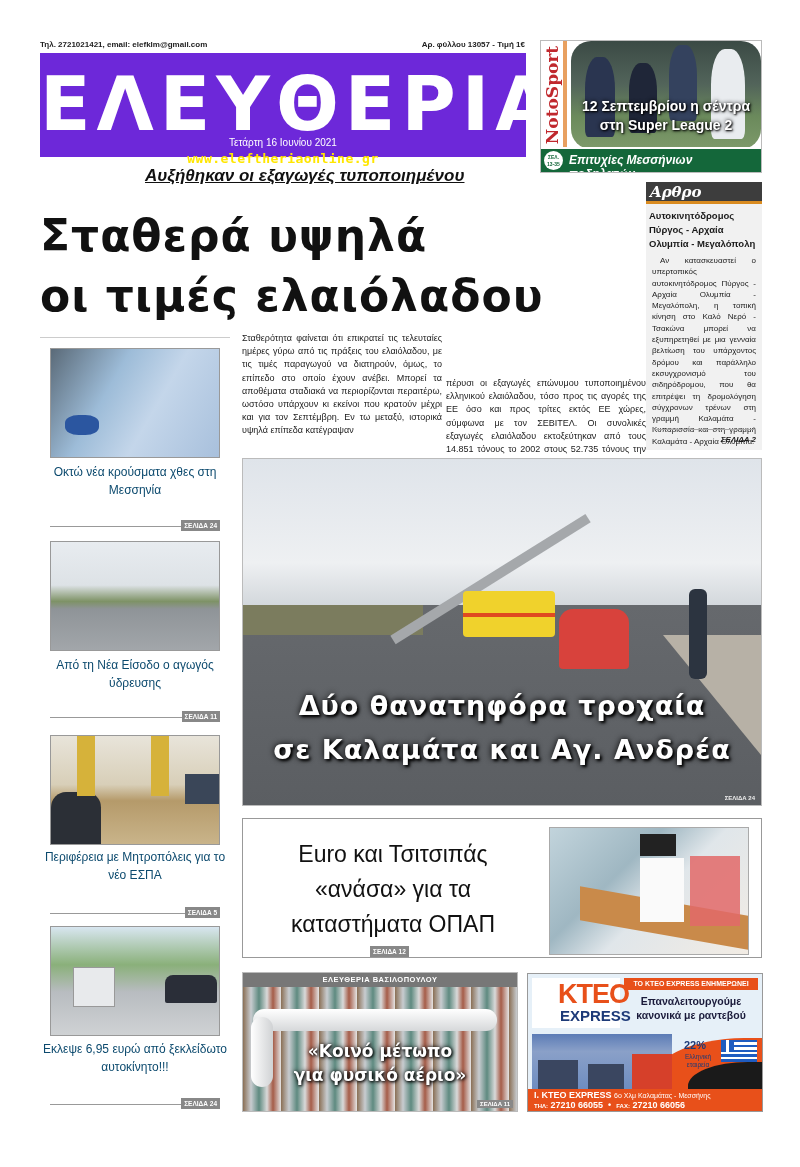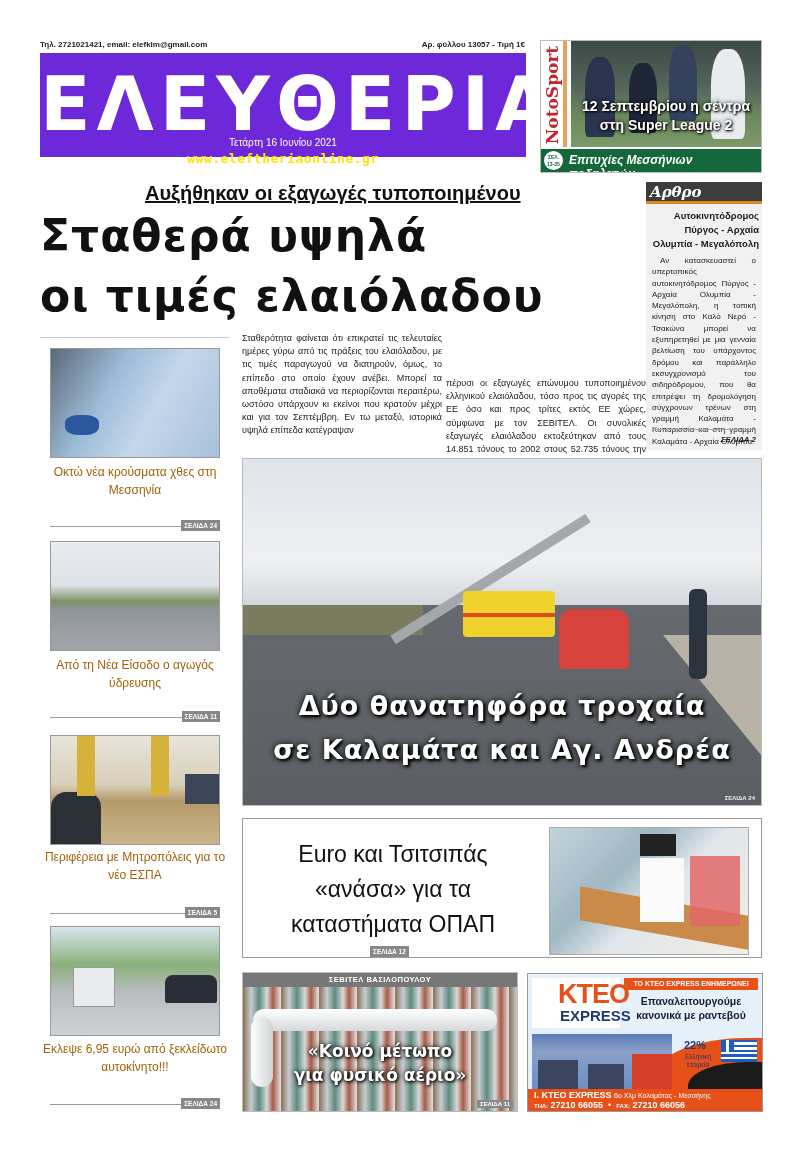--- a/index.html
+++ b/index.html
@@ -18,51 +18,51 @@
   .date { position: absolute; left: 0; right: 0; top: 84px; text-align: center; color: #fff; font-size: 10px; font-weight: normal; }
   .url { position: absolute; left: 0; right: 0; top: 98px; text-align: center; color: #ffe600; font-size: 13px; font-weight: bold;
          font-family: "DejaVu Sans Mono", monospace; letter-spacing: 0.5px; }
 
   
   .noto { left: 540px; top: 40px; width: 222px; height: 133px; border: 1px solid #bbb; overflow: hidden; }
   .noto-side { position: absolute; left: 0; top: 0; width: 26px; height: 108px; background: #fff; border-right: 4px solid #e8a060; }
   .noto-side span { position: absolute; left: 50%; top: 50%; transform: translate(-50%,-50%) rotate(-90deg); color: #c0282d;
                     font-family: "DejaVu Serif", serif; font-weight: bold; font-size: 17px; white-space: nowrap; }
   .noto-photo { position: absolute; left: 30px; top: 0; right: 0; height: 108px;
-                background: linear-gradient(180deg, #3b4a45 0%, #52645a 40%, #6b8a5c 70%, #7d9a6a 100%); }
+                background: linear-gradient(180deg, #3b4a45 0%, #52645a 40%, #6b8a5c 70%, #7d9a6a 100%); border-radius: 20px; }
   .noto-player { position: absolute; border-radius: 40% 40% 10% 10%; }
   .noto-head { position: absolute; left: 0; right: 0; top: 56px; text-align: center; color: #fff; font-weight: bold; font-size: 14px; line-height: 19px;
                text-shadow: 0 0 4px #000, 1px 1px 2px #000; }
   .noto-bar { position: absolute; left: 0; right: 0; bottom: 0; height: 25px; background: #14673a; border-top: 2px solid #fff; }
   .noto-badge { position: absolute; left: 3px; top: 2px; width: 19px; height: 19px; border-radius: 50%; background: #fff; color: #14673a;
                 font-size: 5px; font-weight: bold; text-align: center; line-height: 7px; padding-top: 3px; }
   .noto-bar-text { position: absolute; left: 28px; top: 4px; color: #fff; font-style: italic; font-weight: bold; font-size: 12px; }
 
   
-  .kicker { left: 145px; top: 182px; font-size: 20px; font-weight: bold; text-decoration: underline; color: #111; }
+  .kicker { left: 145px; top: 166px; font-size: 17px; font-weight: bold; text-decoration: underline; color: #111; font-style: italic; }
   .headline { left: 40px; top: 206px; width: 600px; text-align: left; font-family: "DejaVu Sans", sans-serif; font-weight: bold;
               font-size: 44px; line-height: 60px; color: #111; letter-spacing: 1px; }
   .body-col { top: 332px; width: 200px; font-size: 9px; line-height: 13.2px; text-align: justify; color: #1a1a1a; font-family: "Liberation Sans Narrow", "Liberation Sans", sans-serif; }
   .sel-ref { font-weight: bold; }
   .sel-sq { display: inline-block; width: 7px; height: 7px; background: #c0283a; margin-right: 3px; vertical-align: -1px; }
 
   
   .arthro { left: 646px; top: 182px; width: 116px; height: 268px; background: #f1f1f1; }
   .arthro-hd { height: 22px; background: #3d3d3d; border-bottom: 3px solid #d98b20; color: #fff; font-family: "DejaVu Serif", serif;
                font-style: italic; font-weight: bold; font-size: 15px; padding-left: 4px; line-height: 20px; }
-  .arthro-title { text-align: right; font-weight: bold; font-size: 9.5px; line-height: 14px; margin-top: 5px; padding: 0 3px; }
+  .arthro-title { text-align: left; font-weight: bold; font-size: 9.5px; line-height: 14px; margin-top: 5px; padding: 0 3px; }
   .arthro-body { font-size: 8px; line-height: 11.3px; text-align: justify; padding: 4px 6px 0 6px; text-indent: 8px; }
   .arthro-foot { position: absolute; left: 6px; right: 6px; bottom: 6px; border-top: 1px solid #aaa; text-align: right; font-style: italic;
                  font-weight: bold; font-size: 8px; padding-top: 5px; }
 
   
   .lstory { left: 40px; width: 190px; }
   .lstory-top { border-top: 1px solid #ccc; }
   .lphoto { position: absolute; left: 10px; width: 170px; height: 110px; border: 1px solid #999; overflow: hidden; }
-  .lcaption { position: absolute; left: 0; width: 190px; text-align: center; font-size: 12px; line-height: 18px; color: #a16207; }
+  .lcaption { position: absolute; left: 0; width: 190px; text-align: center; font-size: 12px; line-height: 18px; color: #0c4a6e; }
   .lfoot { position: absolute; left: 10px; width: 170px; height: 1px; background: #999; }
   .lfoot-tag { position: absolute; right: 0; top: -6px; background: #888; color: #fff; font-size: 6.5px; font-weight: bold; padding: 2px 3px; }
 
   
   .accident { left: 242px; top: 458px; width: 520px; height: 348px; border: 1px solid #bbb; overflow: hidden;
               background: linear-gradient(180deg, #dfe4ea 0%, #eef0f2 30%, #c6ccd2 48%, #8c9aa6 50%, #5e6d6c 55%, #55675a 58%, #6c6f72 62%, #5f6265 100%); }
   .acc-road { position: absolute; left: 0; right: 0; bottom: 0; height: 200px; background: linear-gradient(180deg, #66696d 0%, #5b5e62 100%); }
   .acc-caption { position: absolute; left: 0; right: 0; top: 225px; text-align: center; color: #fff; font-family: "DejaVu Sans", sans-serif;
                  font-weight: bold; font-size: 27px; line-height: 44px; text-shadow: 0 0 6px #000, 2px 2px 3px #000; letter-spacing: 1px; }
   .acc-sel { position: absolute; right: 6px; bottom: 4px; color: #eee; font-size: 6px; font-weight: bold; }
@@ -227,21 +227,21 @@
   <div class="opap-tag">ΣΕΛΙΔΑ 12</div>
   <div class="opap-photo">
     <div style="position:absolute;left:30px;top:74px;width:180px;height:34px;background:#c98a4a;transform:skewY(10deg);"></div>
     <div style="position:absolute;left:140px;top:28px;width:50px;height:70px;background:#e26868;opacity:.85;"></div>
     <div style="position:absolute;left:90px;top:30px;width:44px;height:64px;background:#fafafa;"></div>
     <div style="position:absolute;left:90px;top:6px;width:36px;height:22px;background:#222;"></div>
   </div>
 </div>
 
 <div class="abs gas">
-  <div class="gas-hd">ΣΕΒΙΤΕΛ ΒΑΣΙΛΟΠΟΥΛΟΥ</div>
+  <div class="gas-hd">ΕΛΕΥΘΕΡΙΑ ΒΑΣΙΛΟΠΟΥΛΟΥ</div>
   <div class="gas-photo">
     <div class="gas-pipe"></div>
     <div style="position:absolute;left:8px;top:30px;width:22px;height:70px;background:linear-gradient(90deg,#fff,#d0d2d4);border-radius:11px;"></div>
   </div>
   <div class="gas-caption">
     <div>«Κοινό μέτωπο</div>
     <div>για φυσικό αέριο»</div>
   </div>
   <div class="gas-sel">ΣΕΛΙΔΑ 11</div>
 </div>

